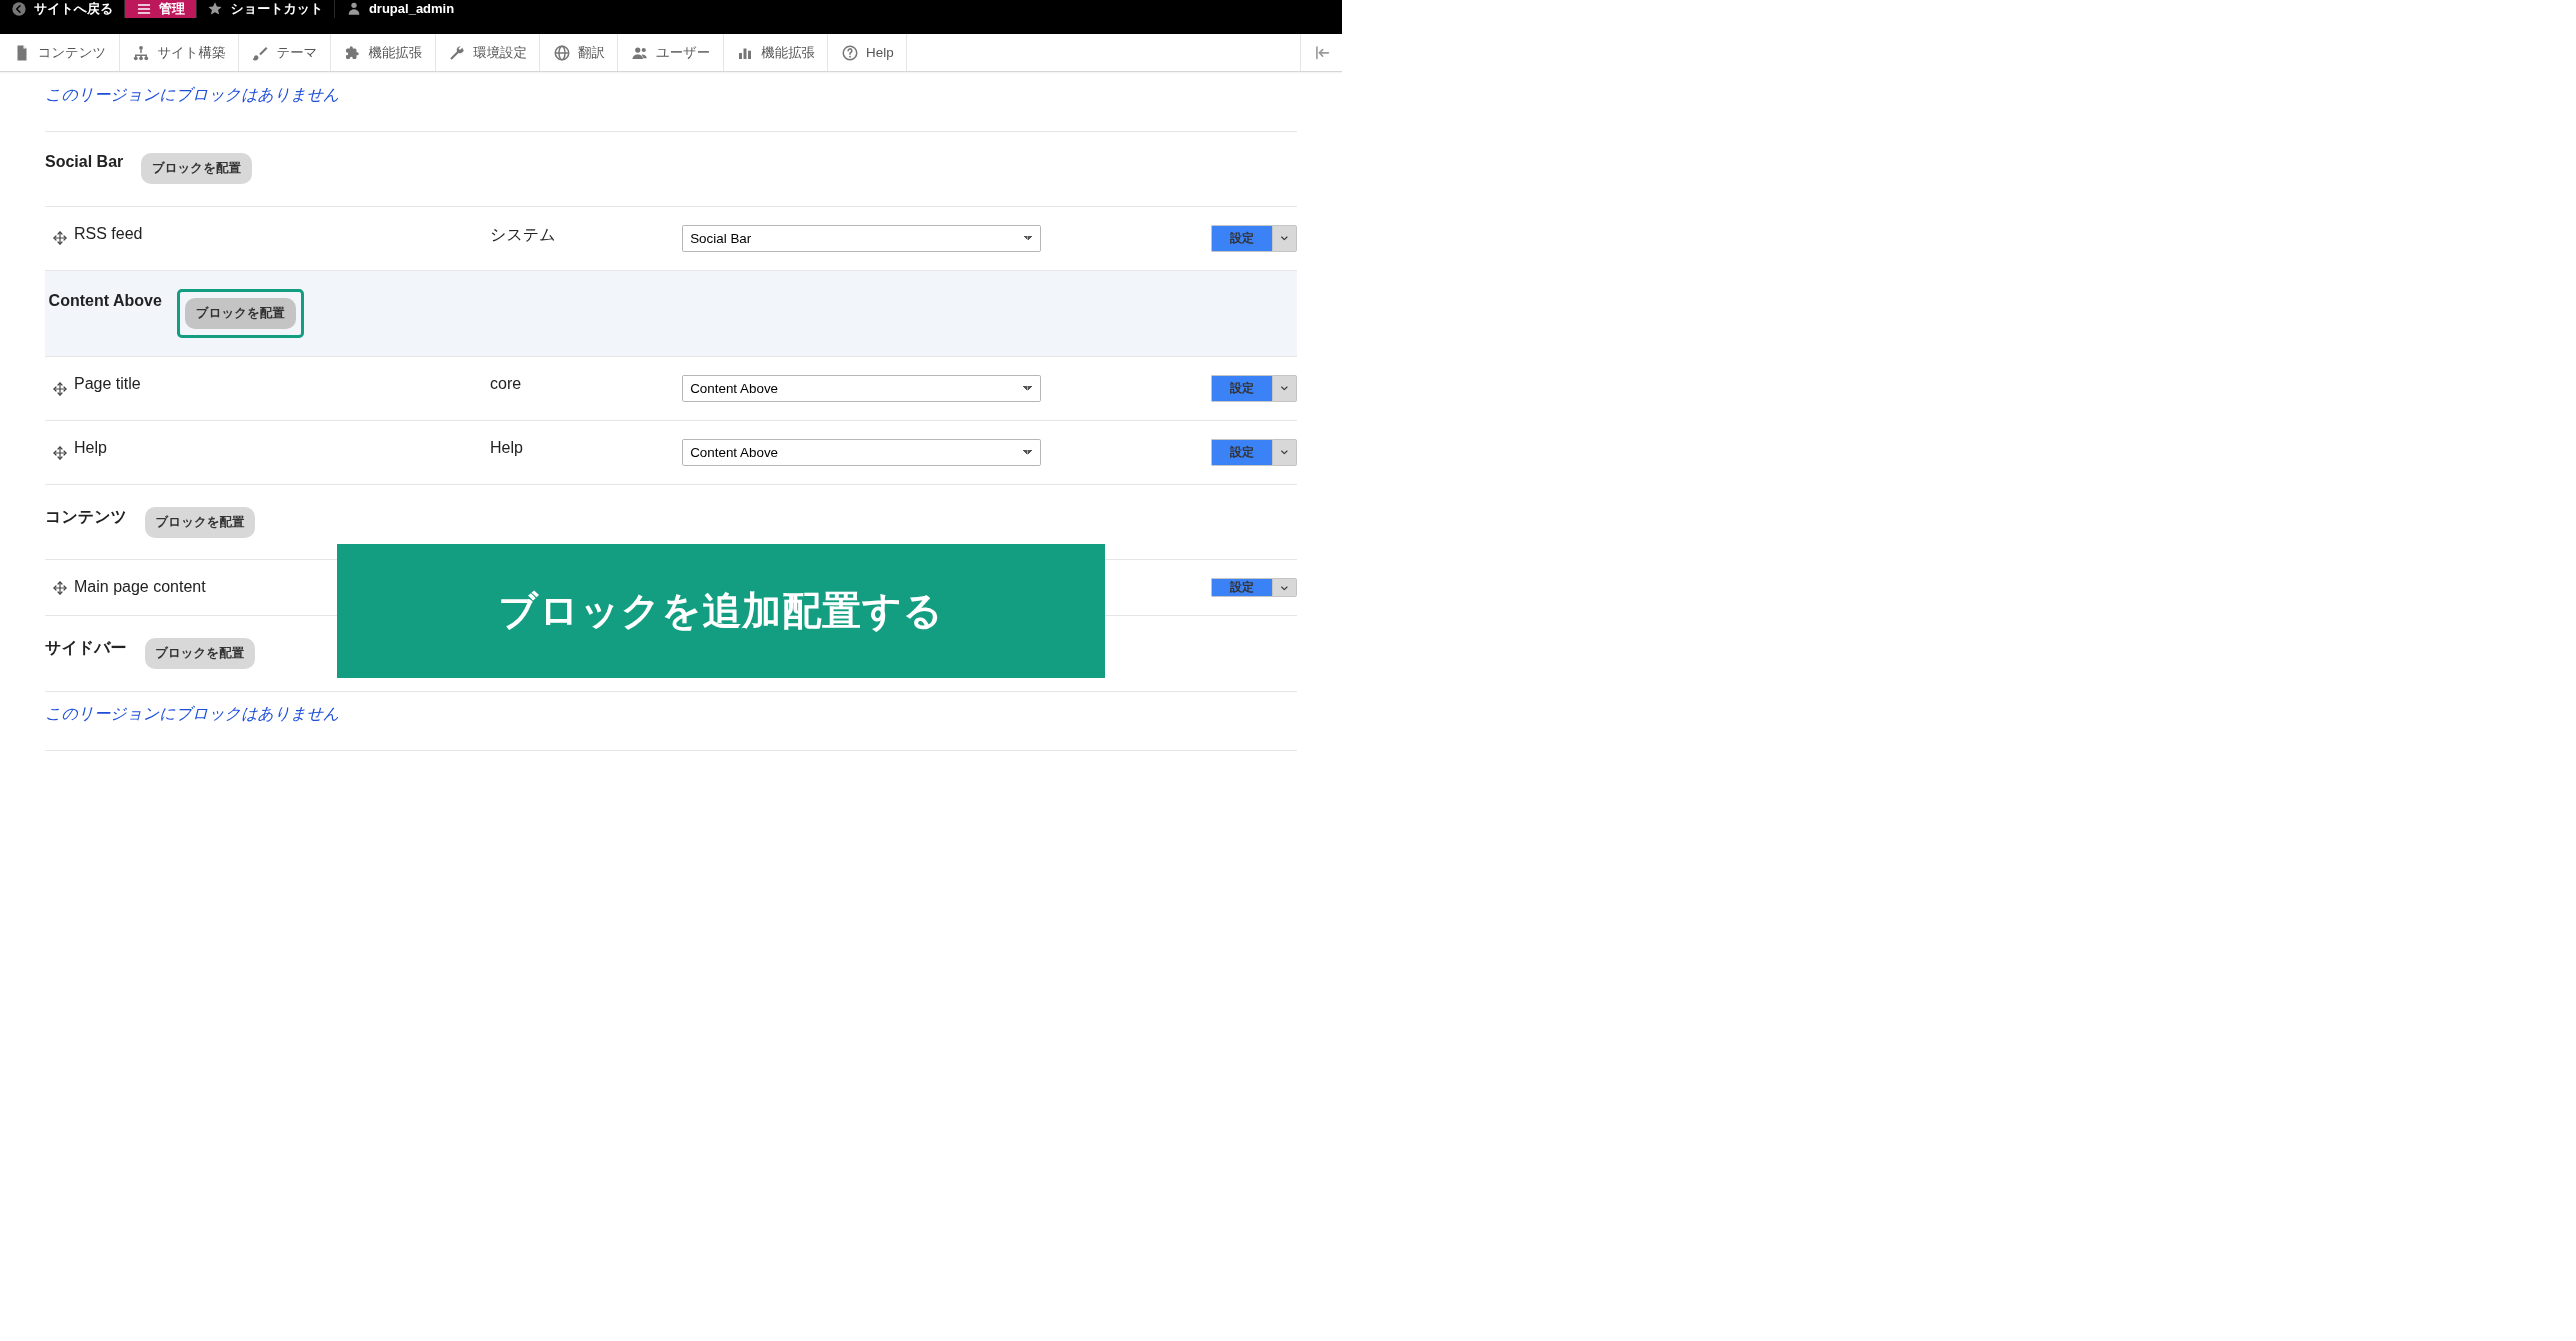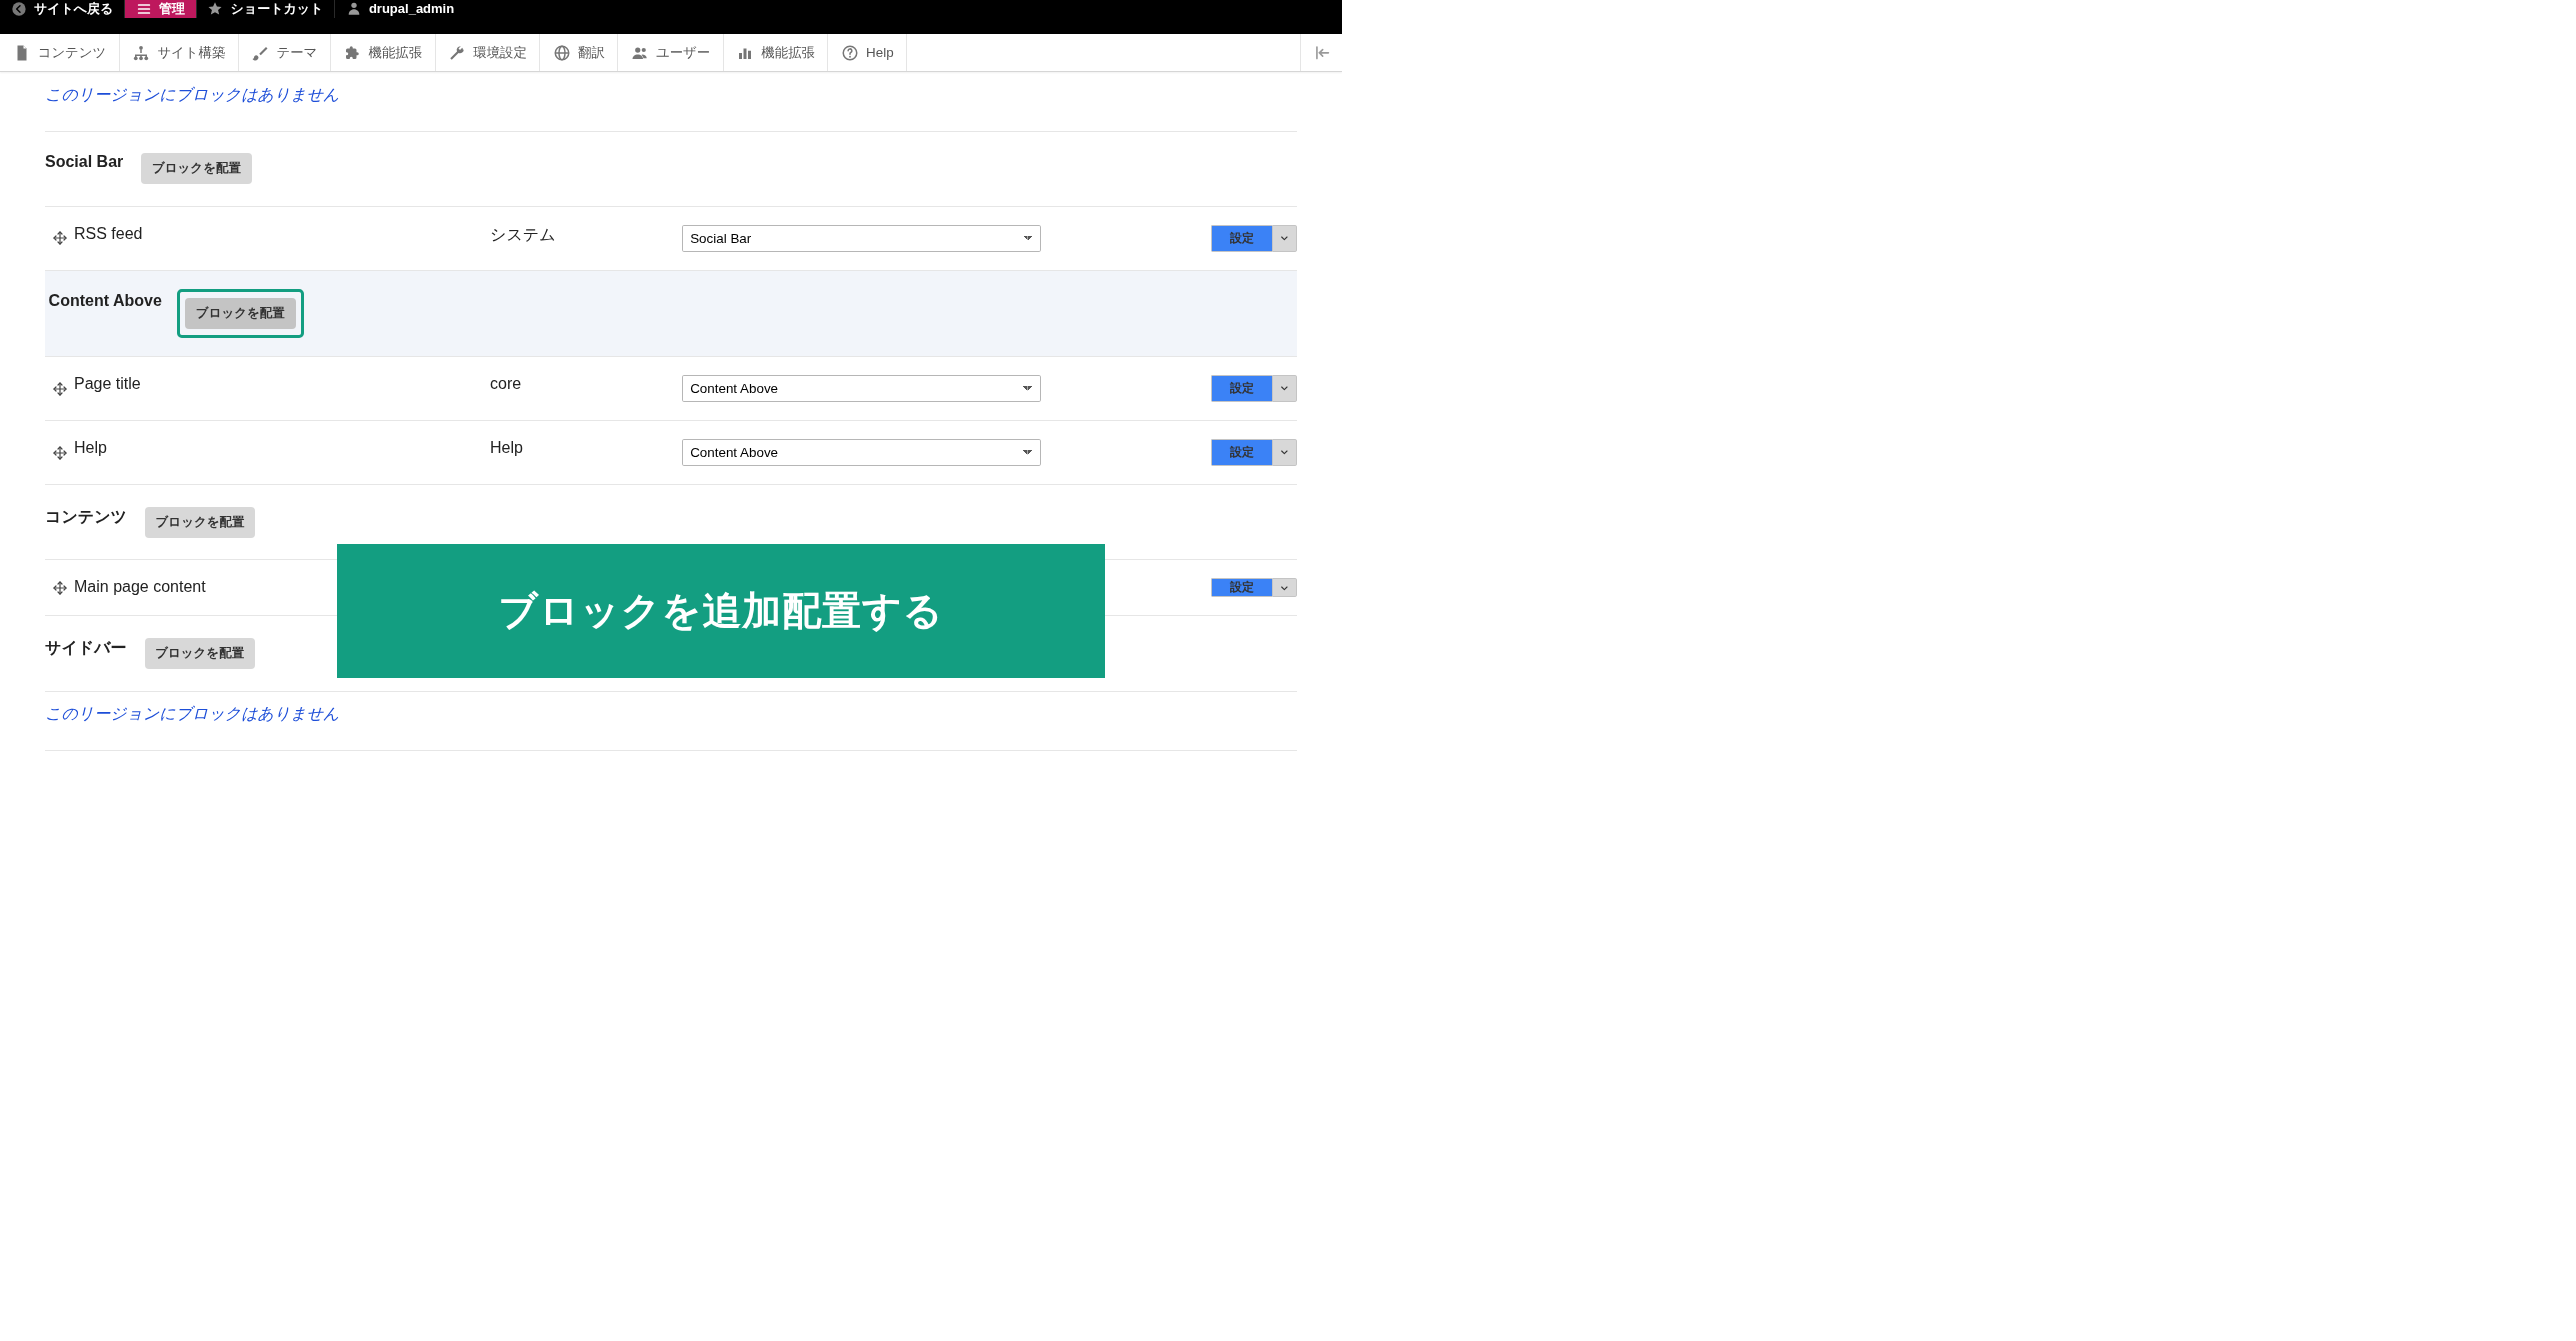--- a/index.html
+++ b/index.html
@@ -24,21 +24,21 @@
 
   .empty-region { color: #1d4ed8; font-style: italic; font-size: 16px; padding: 12.5px 0 25px 0; }
 
   .region-header-row, .block-row {
     border-bottom: 0.9px solid #e6e6e6;
     display: flex; 
   }
   .region-header-row { padding: 21.5px 0; gap: 18px; }
   .region-header-row.highlighted { background: #f2f5fa; padding-left: 3.6px; padding-right: 3.6px; }
   .region-header-row .region-name { font-weight: 700; font-size: 16px; }
-  .place-btn { background: #d8d8d8; border: none; padding: 7.2px 10.7px; font-size: 12.5px; font-weight: 700; color: #333; cursor: pointer; border-radius: 4px; }
+  .place-btn { background: #d8d8d8; border: none; padding: 7.2px 10.7px; font-size: 12.5px; font-weight: 700; color: #333; cursor: pointer; border-radius: 10px; }
   .place-spot { display: inline-block; }
   .place-spot.highlighted-spot { outline: 3.6px solid #139e81; padding: 5.4px; border-radius: 1.8px; }
   .place-spot.highlighted-spot .place-btn { background: #c4c4c4; }
 
   .block-row { padding: 18px 0; }
   .col-drag { flex: 0 0 29px; display: flex; align-items: center; justify-content: center; color: #555; cursor: grab; }
   .col-block { flex: 0 0 416px; font-size: 16px; }
   .col-cat { flex: 0 0 192px; font-size: 16px; }
   .col-region { flex: 0 0 373px; }
   .col-ops { flex: 1 0 107px; display: flex; justify-content: flex-end; }

